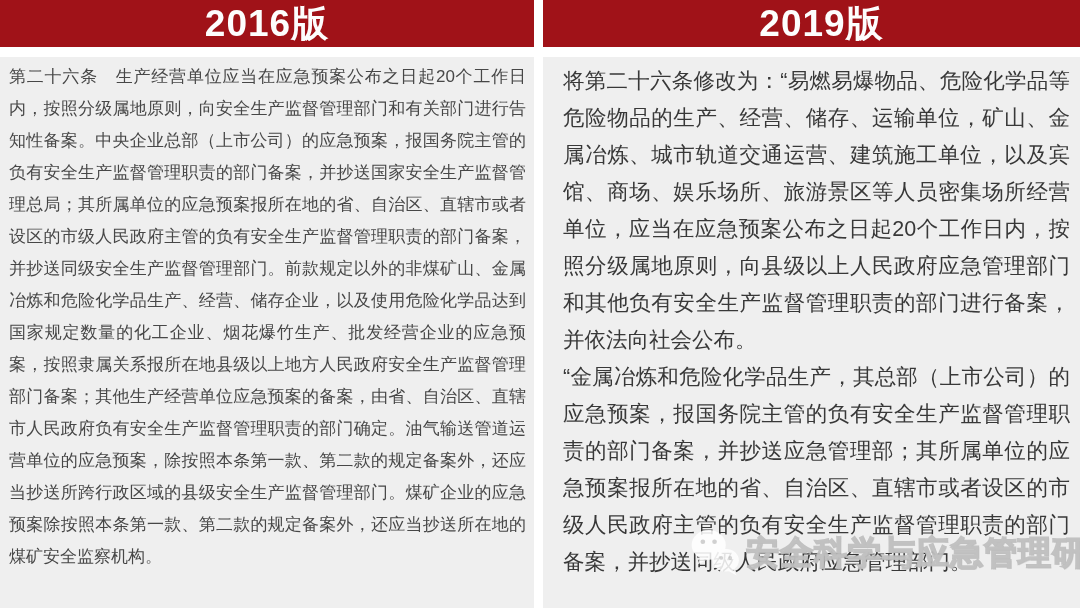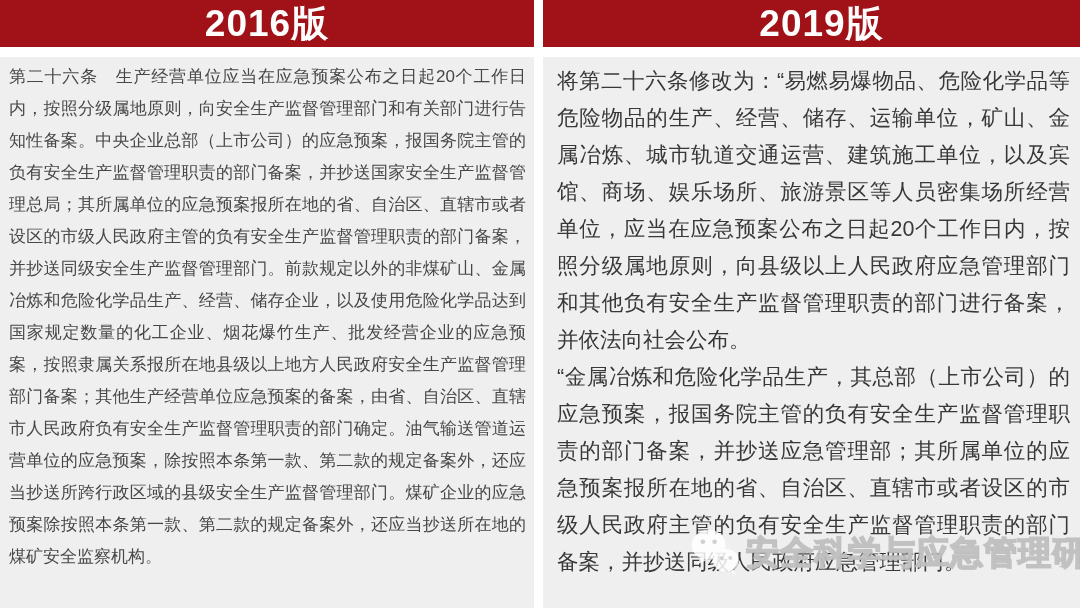--- a/index.html
+++ b/index.html
@@ -27,21 +27,21 @@
     text-align:justify;
     overflow:hidden;
   }
   .col-body.left {
     left:0; width:534px;
     padding:4px 8px 0 9px;
     font-size:17px; line-height:32px; color:#474747;
   }
   .col-body.right {
     left:543px; width:537px;
-    padding:6px 10px 0 14px;
+    padding:6px 10px 0 20px;
     font-size:21.5px; line-height:37px; color:#383838;
   }
   .col-body p { text-align:justify; }
 
   .watermark {
     position:absolute; left:688px; top:526px;
     display:flex; align-items:center; gap:4px;
     pointer-events:none;
   }
   .wm-icon { width:54px; height:54px; flex:0 0 auto; opacity:0.9; }

